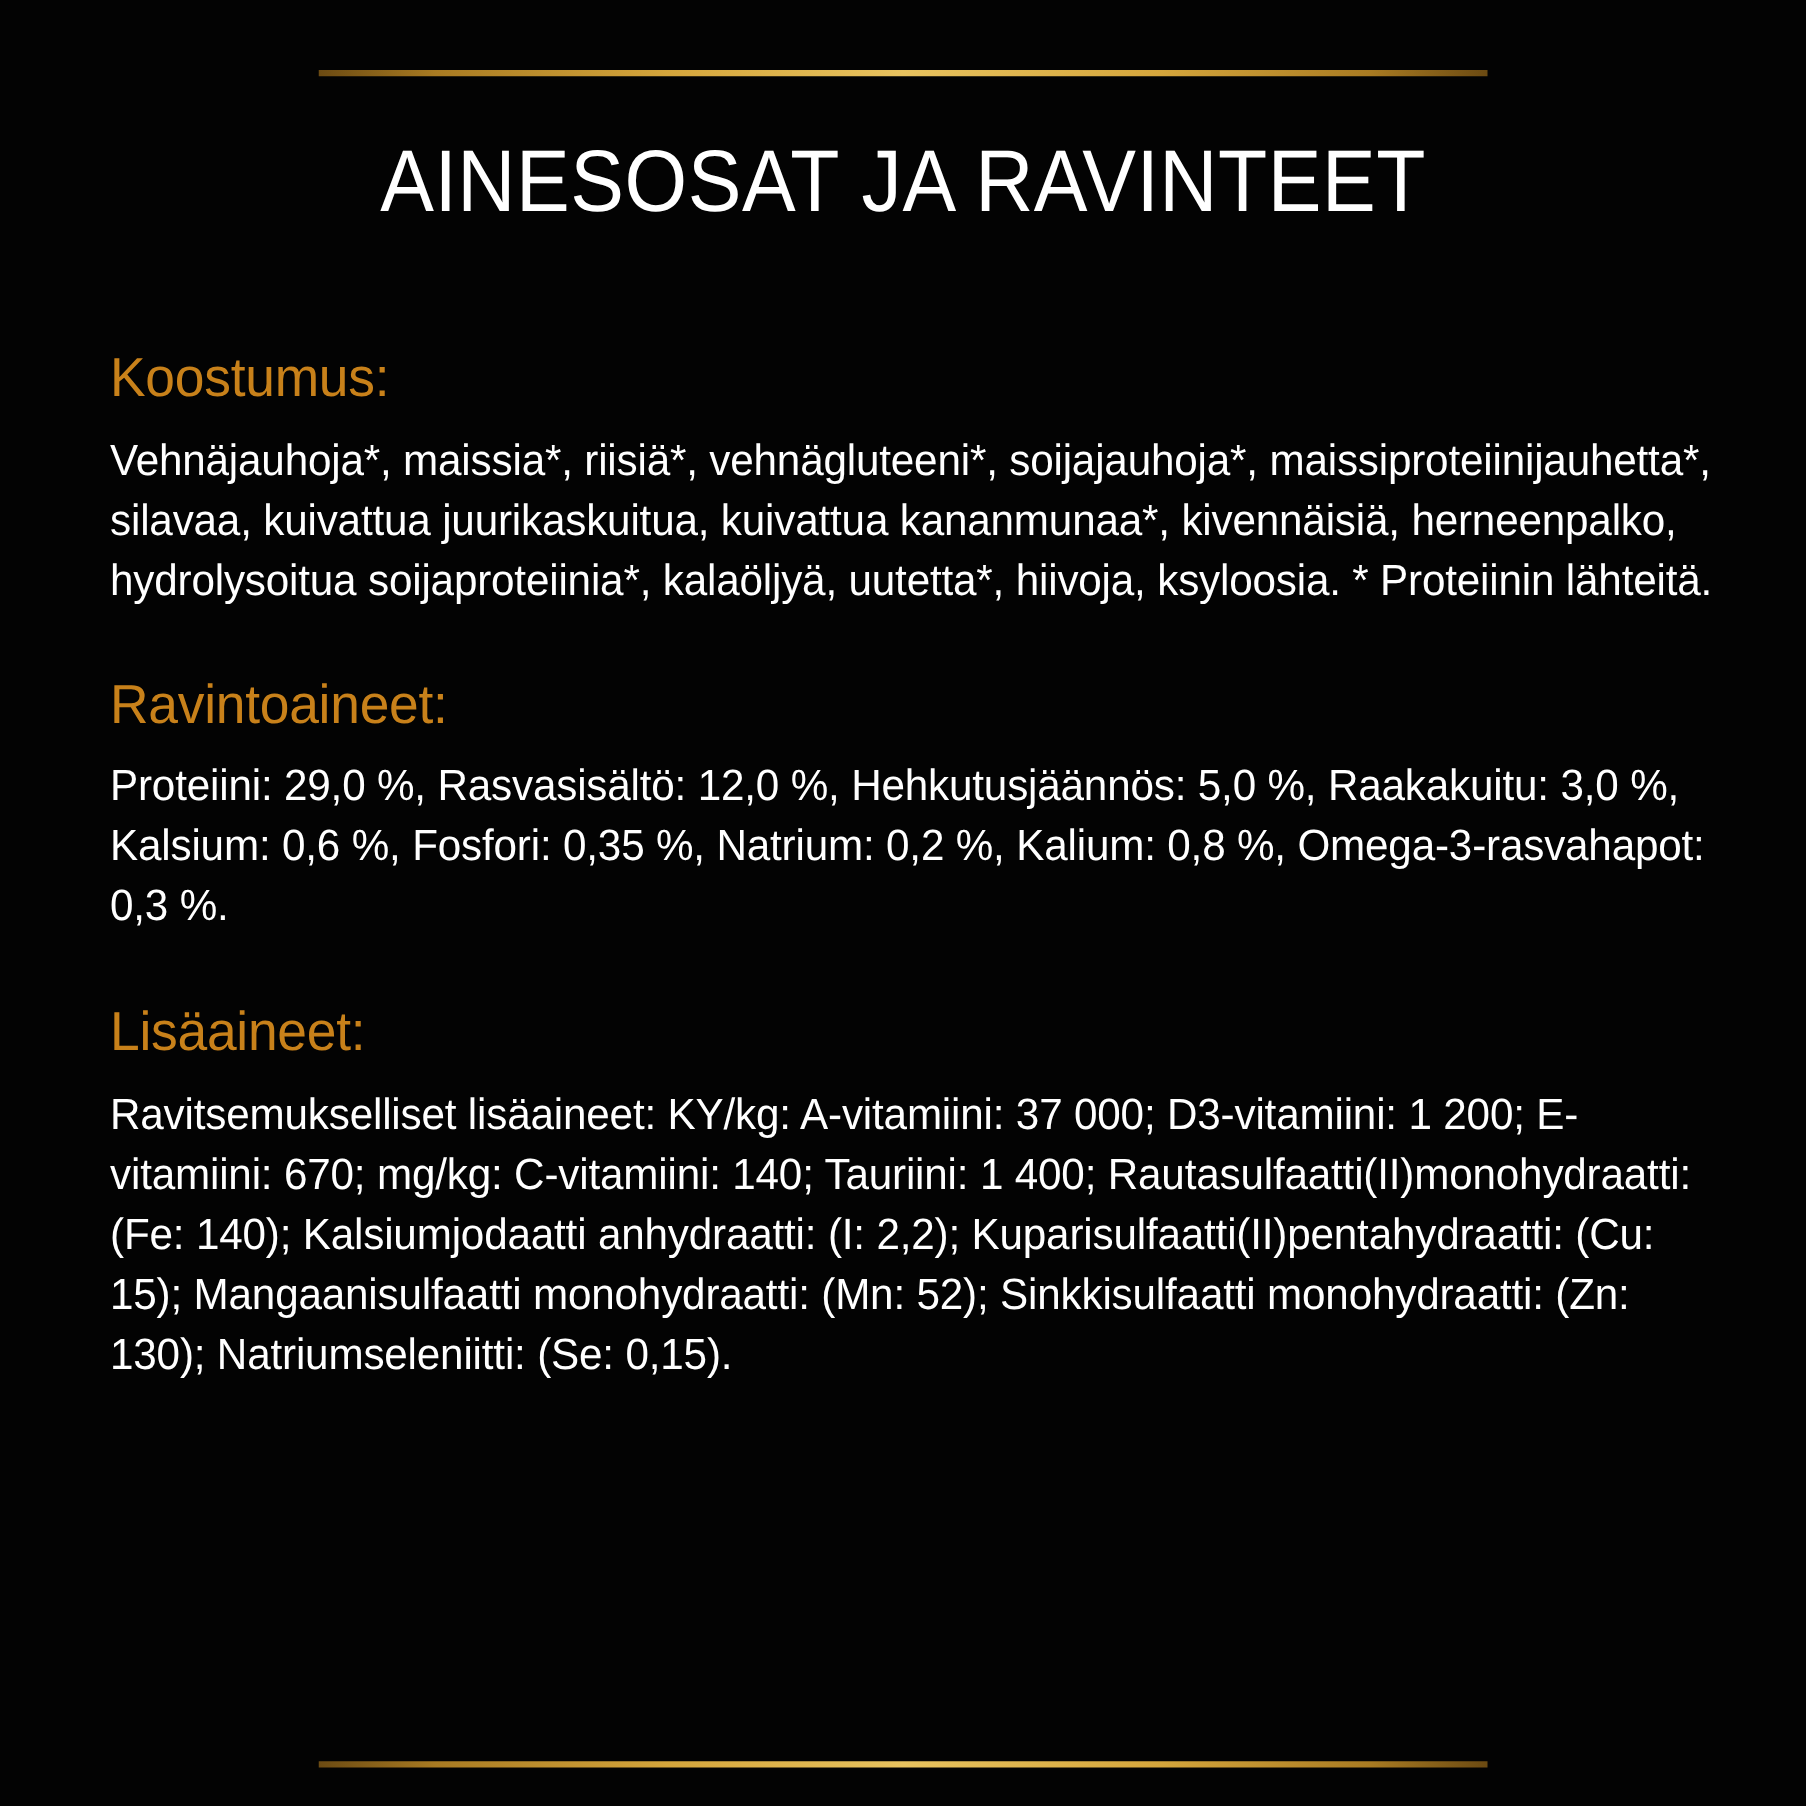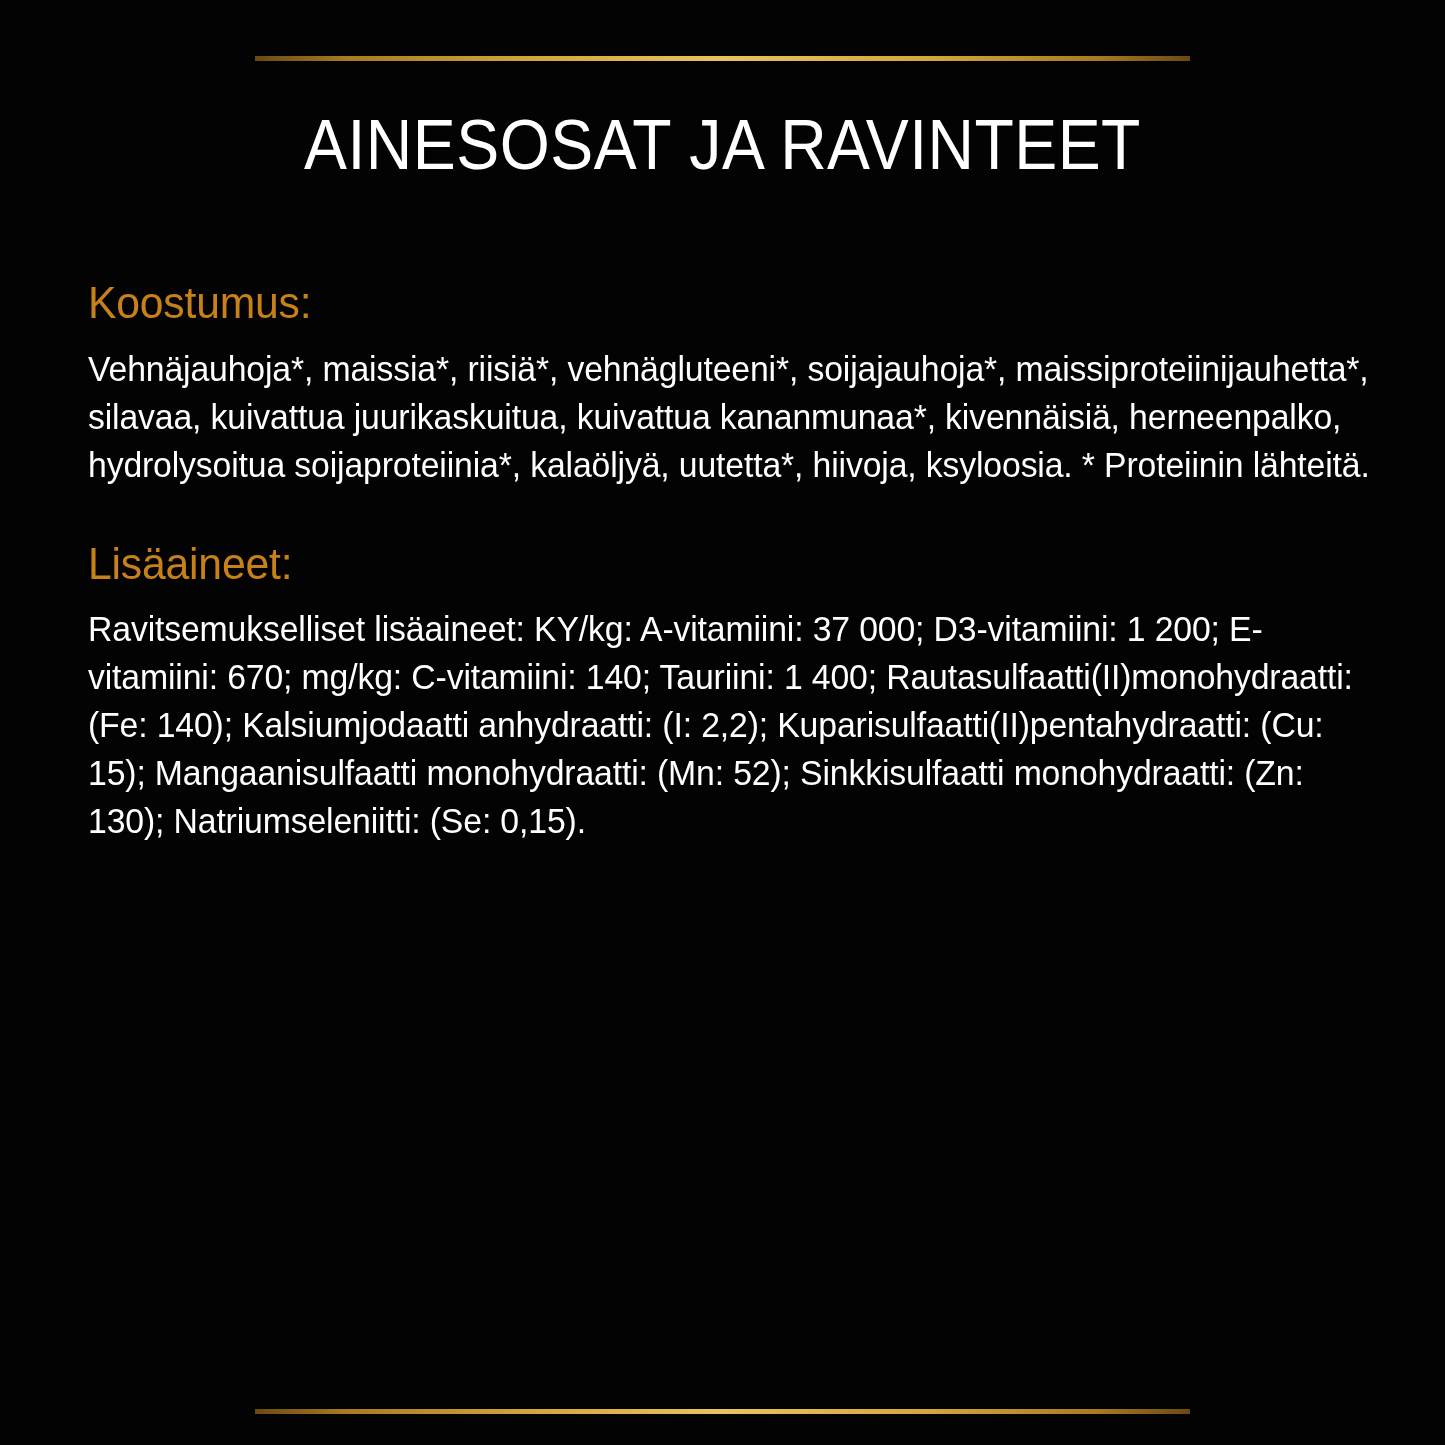--- a/index.html
+++ b/index.html
@@ -105,20 +105,24 @@
 
   <div class="title">AINESOSAT JA RAVINTEET</div>
 
   <div class="content">
 
     <div class="section sec-koostumus">
       <h2 class="section-heading">Koostumus:</h2>
       <p class="section-body">Vehnäjauhoja*, maissia*, riisiä*, vehnägluteeni*, soijajauhoja*, maissiproteiinijauhetta*, silavaa, kuivattua juurikaskuitua, kuivattua kananmunaa*, kivennäisiä, herneenpalko, hydrolysoitua soijaproteiinia*, kalaöljyä, uutetta*, hiivoja, ksyloosia. * Proteiinin lähteitä.</p>
     </div>
 
+    <div class="section sec-ravinto">
+      <h2 class="section-heading">Ravintoaineet:</h2>
+      <p class="section-body">Proteiini: 29,0 %, Rasvasisältö: 12,0 %, Hehkutusjäännös: 5,0 %, Raakakuitu: 3,0 %, Kalsium: 0,6 %, Fosfori: 0,35 %, Natrium: 0,2 %, Kalium: 0,8 %, Omega-3-rasvahapot: 0,3 %.</p>
+    </div>
 
     <div class="section sec-lisa">
       <h2 class="section-heading">Lisäaineet:</h2>
       <p class="section-body">Ravitsemukselliset lisäaineet: KY/kg: A-vitamiini: 37 000; D3-vitamiini: 1 200; E-vitamiini: 670; mg/kg: C-vitamiini: 140; Tauriini: 1 400; Rautasulfaatti(II)monohydraatti: (Fe: 140); Kalsiumjodaatti anhydraatti: (I: 2,2); Kuparisulfaatti(II)pentahydraatti: (Cu: 15); Mangaanisulfaatti monohydraatti: (Mn: 52); Sinkkisulfaatti monohydraatti: (Zn: 130); Natriumseleniitti: (Se: 0,15).</p>
     </div>
 
   </div>
 
   <div class="rule rule-bottom"></div>
 

